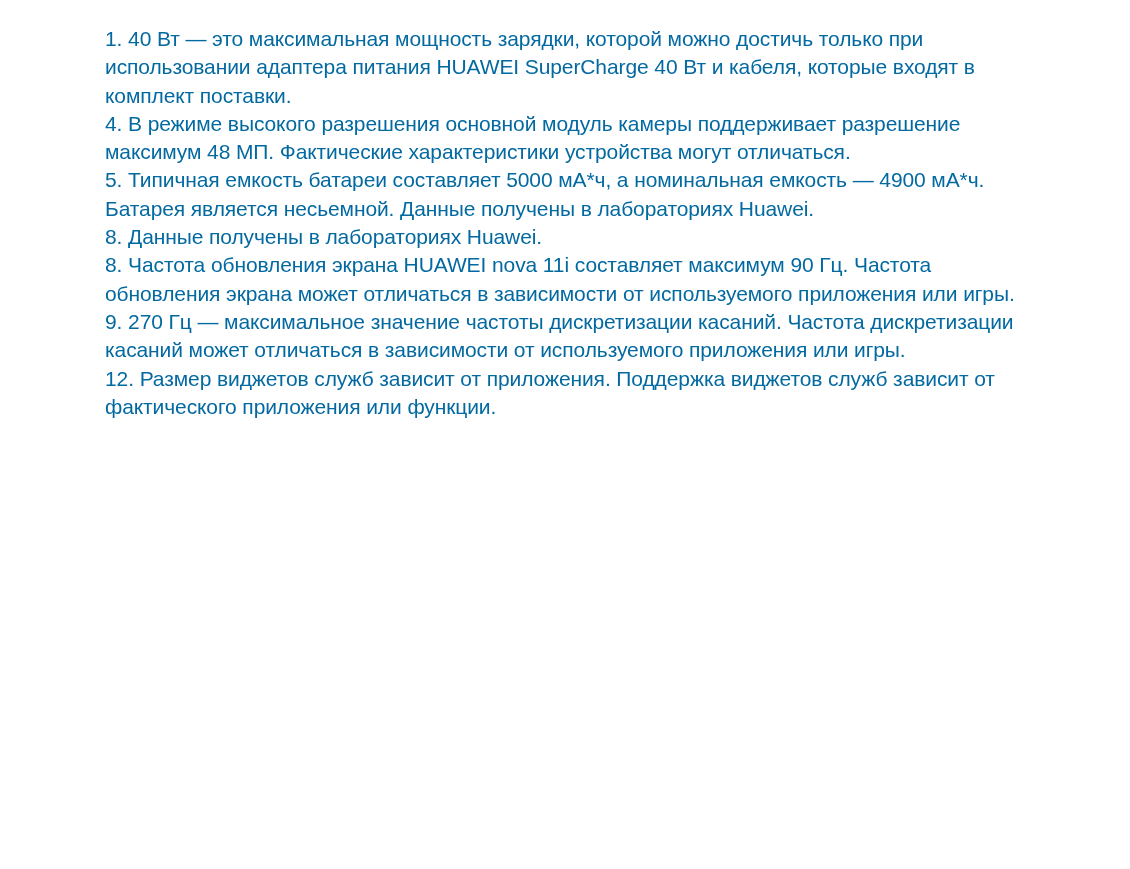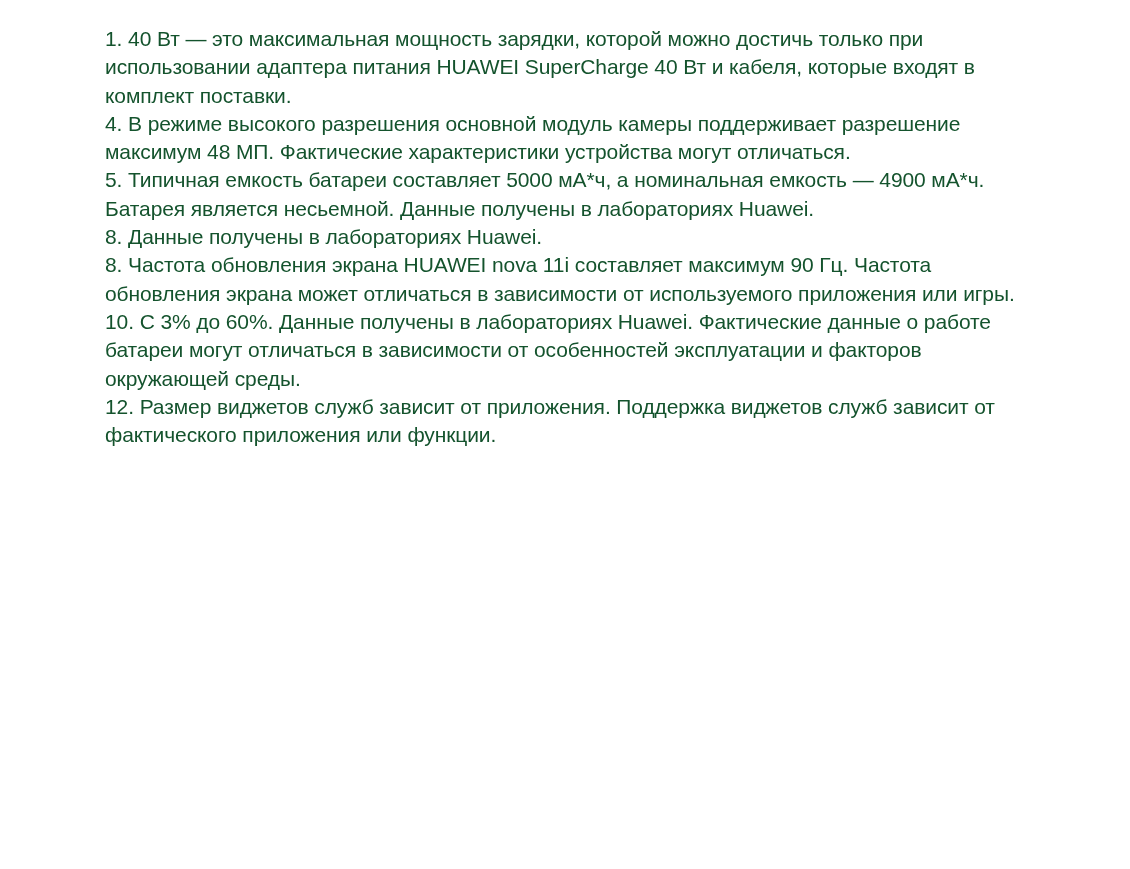--- a/index.html
+++ b/index.html
@@ -11,33 +11,33 @@
     overflow: hidden;
   }
   .footnotes {
     box-sizing: border-box;
     margin: 25px 0 0 105px;
     width: 918px;
     font-family: "Liberation Sans", "DejaVu Sans", sans-serif;
     font-size: 21px;
     line-height: 28.3px;
     letter-spacing: -0.1px;
-    color: #14532d;
+    color: #0369a1;
     font-weight: 400;
     -webkit-font-smoothing: antialiased;
   }
   .footnotes p {
     margin: 0;
     padding: 0;
   }
 </style>
 </head>
 <body>
 
 <div class="footnotes">
   <p>1. 40 Вт — это максимальная мощность зарядки, которой можно достичь только при использовании адаптера питания HUAWEI SuperCharge 40 Вт и кабеля, которые входят в комплект поставки.</p>
   <p>4. В режиме высокого разрешения основной модуль камеры поддерживает разрешение максимум 48 МП. Фактические характеристики устройства могут отличаться.</p>
   <p>5. Типичная емкость батареи составляет 5000 мА*ч, а номинальная емкость — 4900 мА*ч. Батарея является несьемной. Данные получены в лабораториях Huawei.</p>
   <p>8. Данные получены в лабораториях Huawei.</p>
   <p>8. Частота обновления экрана HUAWEI nova 11i составляет максимум 90 Гц. Частота обновления экрана может отличаться в зависимости от используемого приложения или игры.</p>
-  <p>10. С 3% до 60%. Данные получены в лабораториях Huawei. Фактические данные о работе батареи могут отличаться в зависимости от особенностей эксплуатации и факторов окружающей среды.</p>
+  <p>9. 270 Гц — максимальное значение частоты дискретизации касаний. Частота дискретизации касаний может отличаться в зависимости от используемого приложения или игры.</p>
   <p>12. Размер виджетов служб зависит от приложения. Поддержка виджетов служб зависит от фактического приложения или функции.</p>
 </div>
 
 </body></html>

